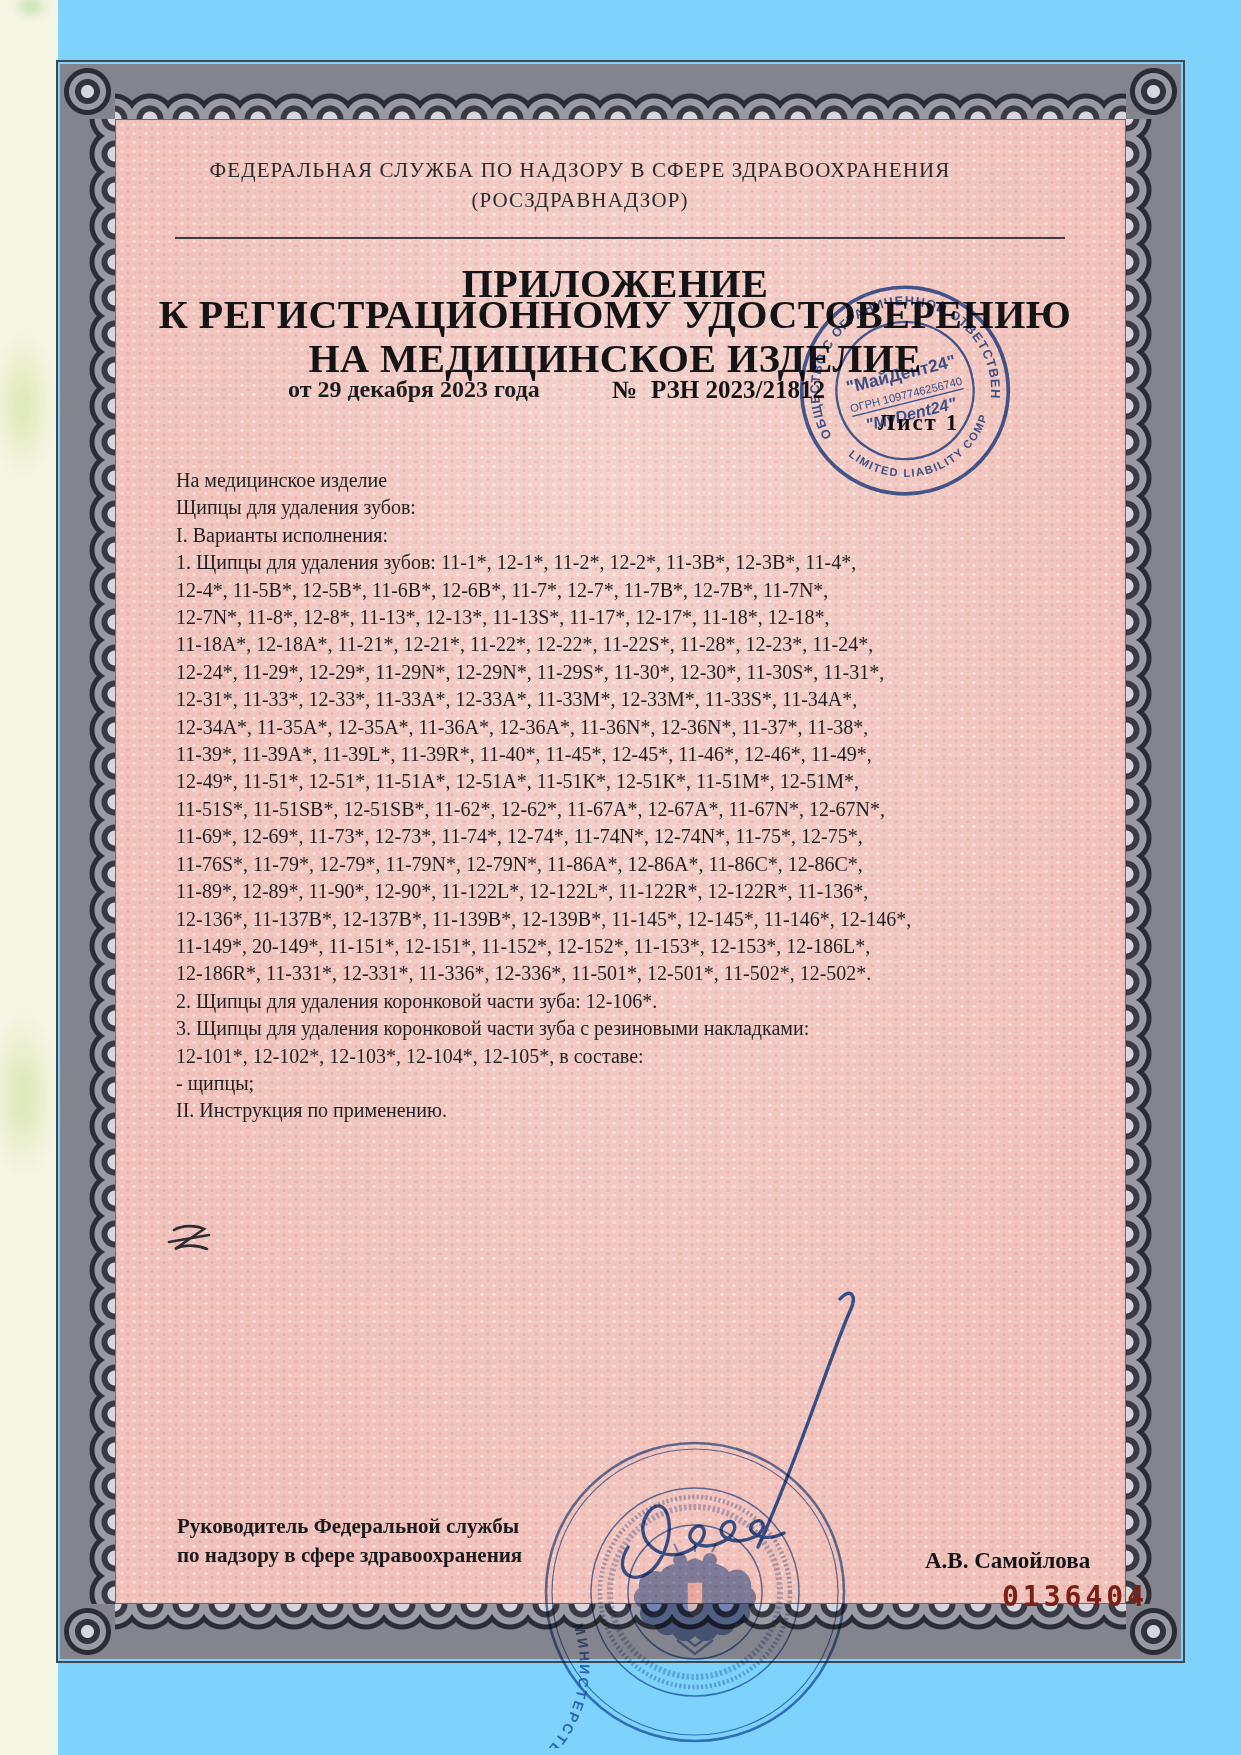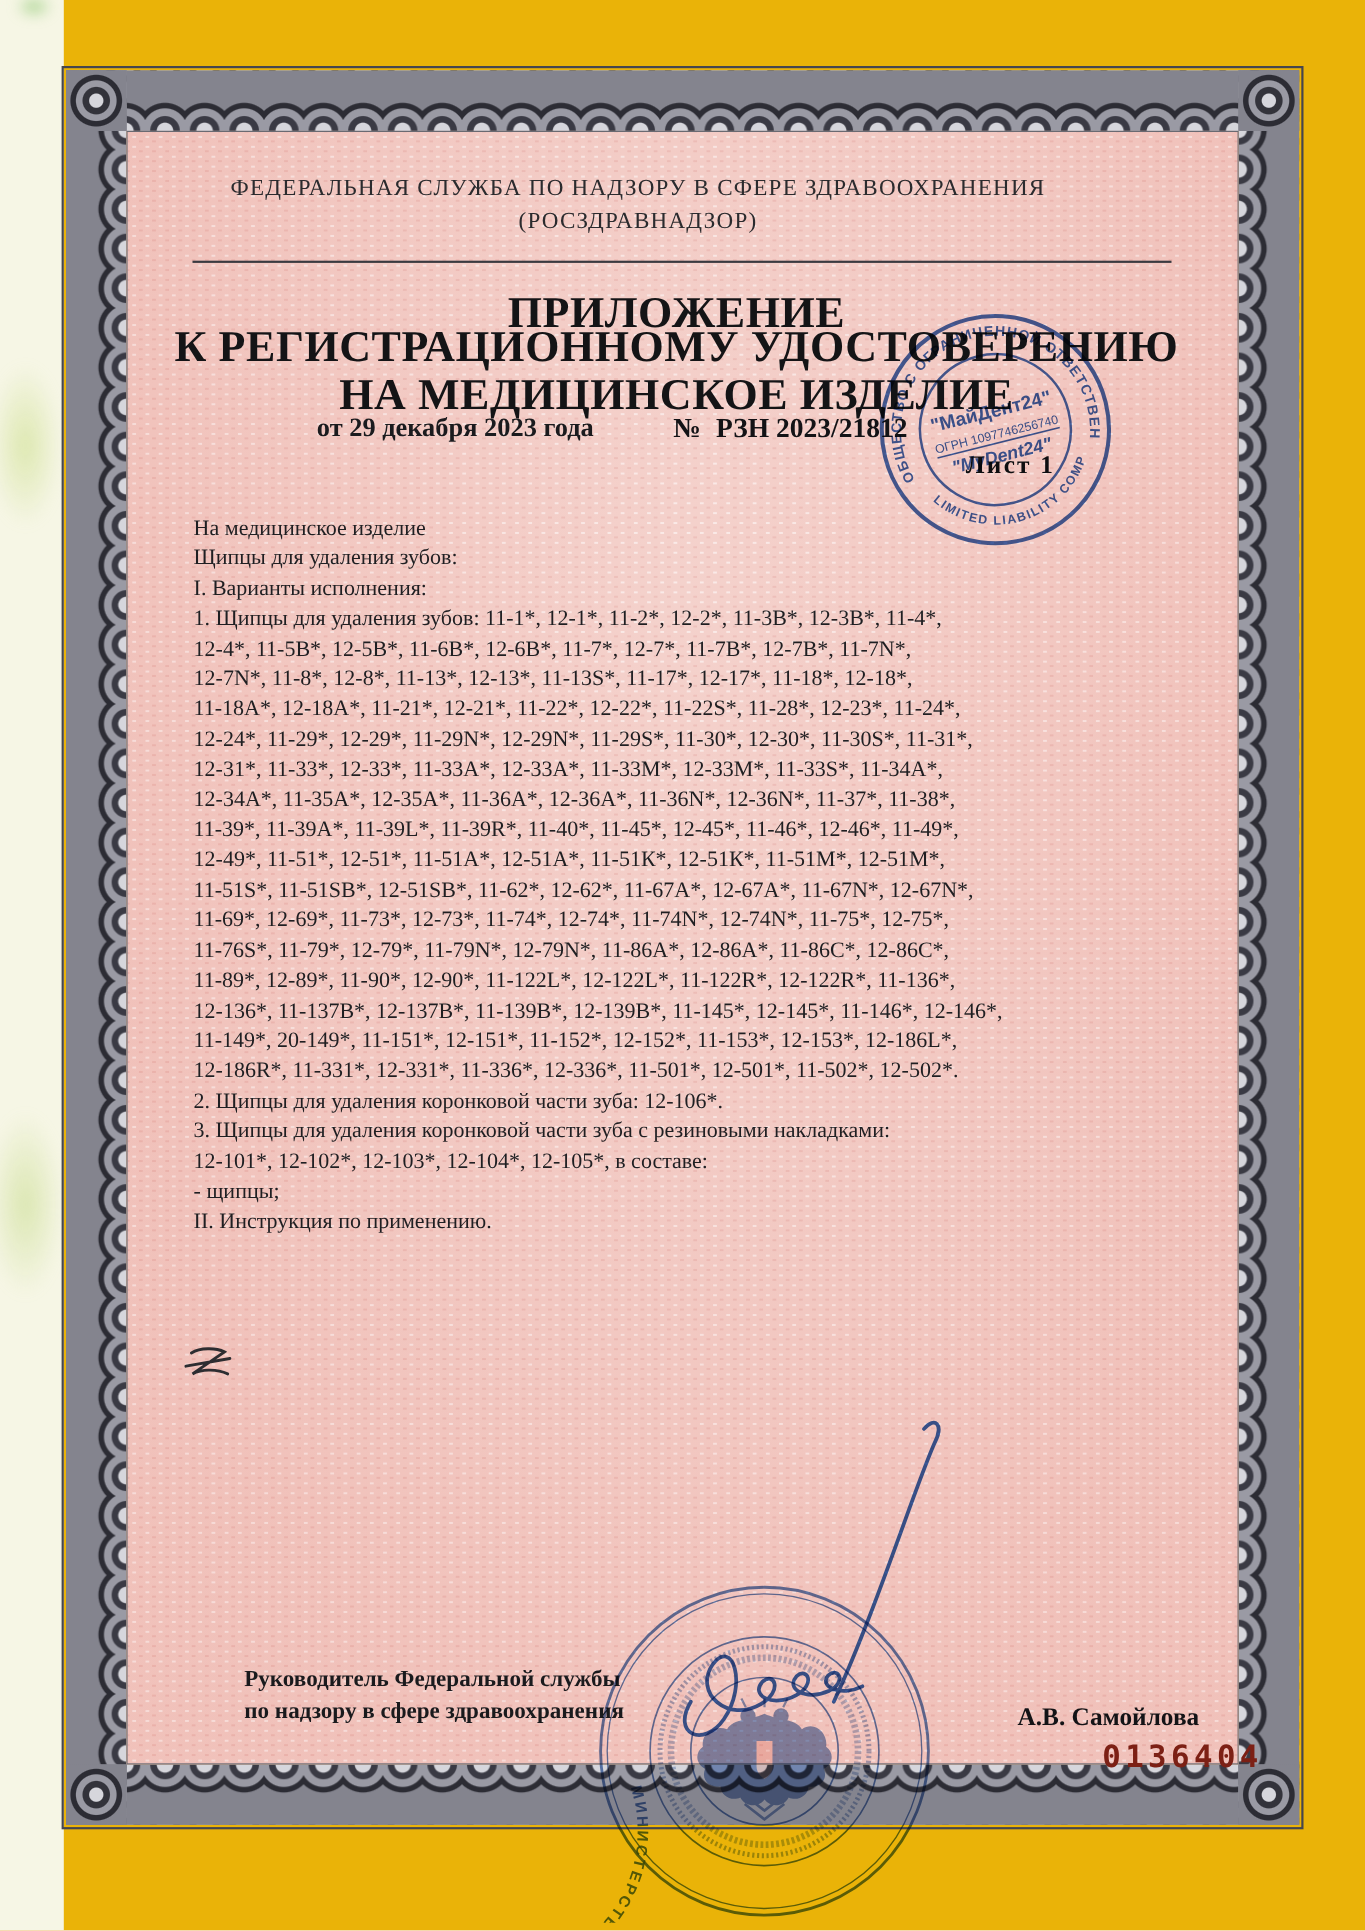--- a/index.html
+++ b/index.html
@@ -1,18 +1,18 @@
 <!DOCTYPE html>
 <html lang="ru"><head>
 <meta charset="utf-8">
 <style>
   html,body{margin:0;padding:0;}
   .page{
     position:relative; width:1241px; height:1755px;
-    background:#eab308; overflow:hidden;
+    background:#7dd3fc; overflow:hidden;
     font-family:"Liberation Serif","DejaVu Serif",serif;
   }
   .edge-left{position:absolute;left:0;top:0;width:58px;height:1755px;background:#f6f6e5;}
   .smudge{position:absolute;border-radius:50%;filter:blur(6px);}
   .smudge.g1{left:-10px;top:330px;width:66px;height:150px;background:radial-gradient(ellipse,rgba(196,218,124,.5),transparent 70%);}
   .smudge.g2{left:-12px;top:1010px;width:70px;height:170px;background:radial-gradient(ellipse,rgba(186,212,116,.45),transparent 70%);}
   .smudge.g3{left:14px;top:-4px;width:34px;height:20px;background:radial-gradient(ellipse,rgba(120,190,90,.7),transparent 70%);}
 
   
   .frame-outer{position:absolute;left:56px;top:60px;width:1129px;height:1603px;border:2px solid #46464e;box-sizing:border-box;}
@@ -120,21 +120,21 @@
     <div>3. Щипцы для удаления коронковой части зуба с резиновыми накладками:</div>
     <div>12-101*, 12-102*, 12-103*, 12-104*, 12-105*, в составе:</div>
     <div>- щипцы;</div>
     <div>II. Инструкция по применению.</div>
   </div>
 
   <svg class="abs" style="left:166px;top:1220px;z-index:5;" width="46" height="40" viewBox="0 0 46 40">
     <path d="M8,10 C16,5 30,5 38,9 L9,29 C18,24 32,25 41,29 M3,22 L43,15" fill="none" stroke="#2d2d31" stroke-width="2.6" stroke-linecap="round"></path>
   </svg>
 
-  <div class="abs foot-title" style="left:177px;top:1512px;margin-left:45px;">
+  <div class="abs foot-title" style="left:177px;top:1512px;">
     <div>Руководитель Федеральной службы</div>
     <div>по надзору в сфере здравоохранения</div>
   </div>
   <div class="abs signer-name" style="left:925px;top:1548px;">А.В. Самойлова</div>
   <div class="abs form-number" style="left:1002px;top:1580px;">0136404</div>
 
   <div class="stampwrap stamp-rot" style="left:793px;top:278px;">
     <svg width="225" height="225" viewBox="0 0 220 220">
       <g stroke="#2d55a8" fill="none" opacity=".88">
         <circle cx="110" cy="110" r="101" stroke-width="3.6"></circle>

